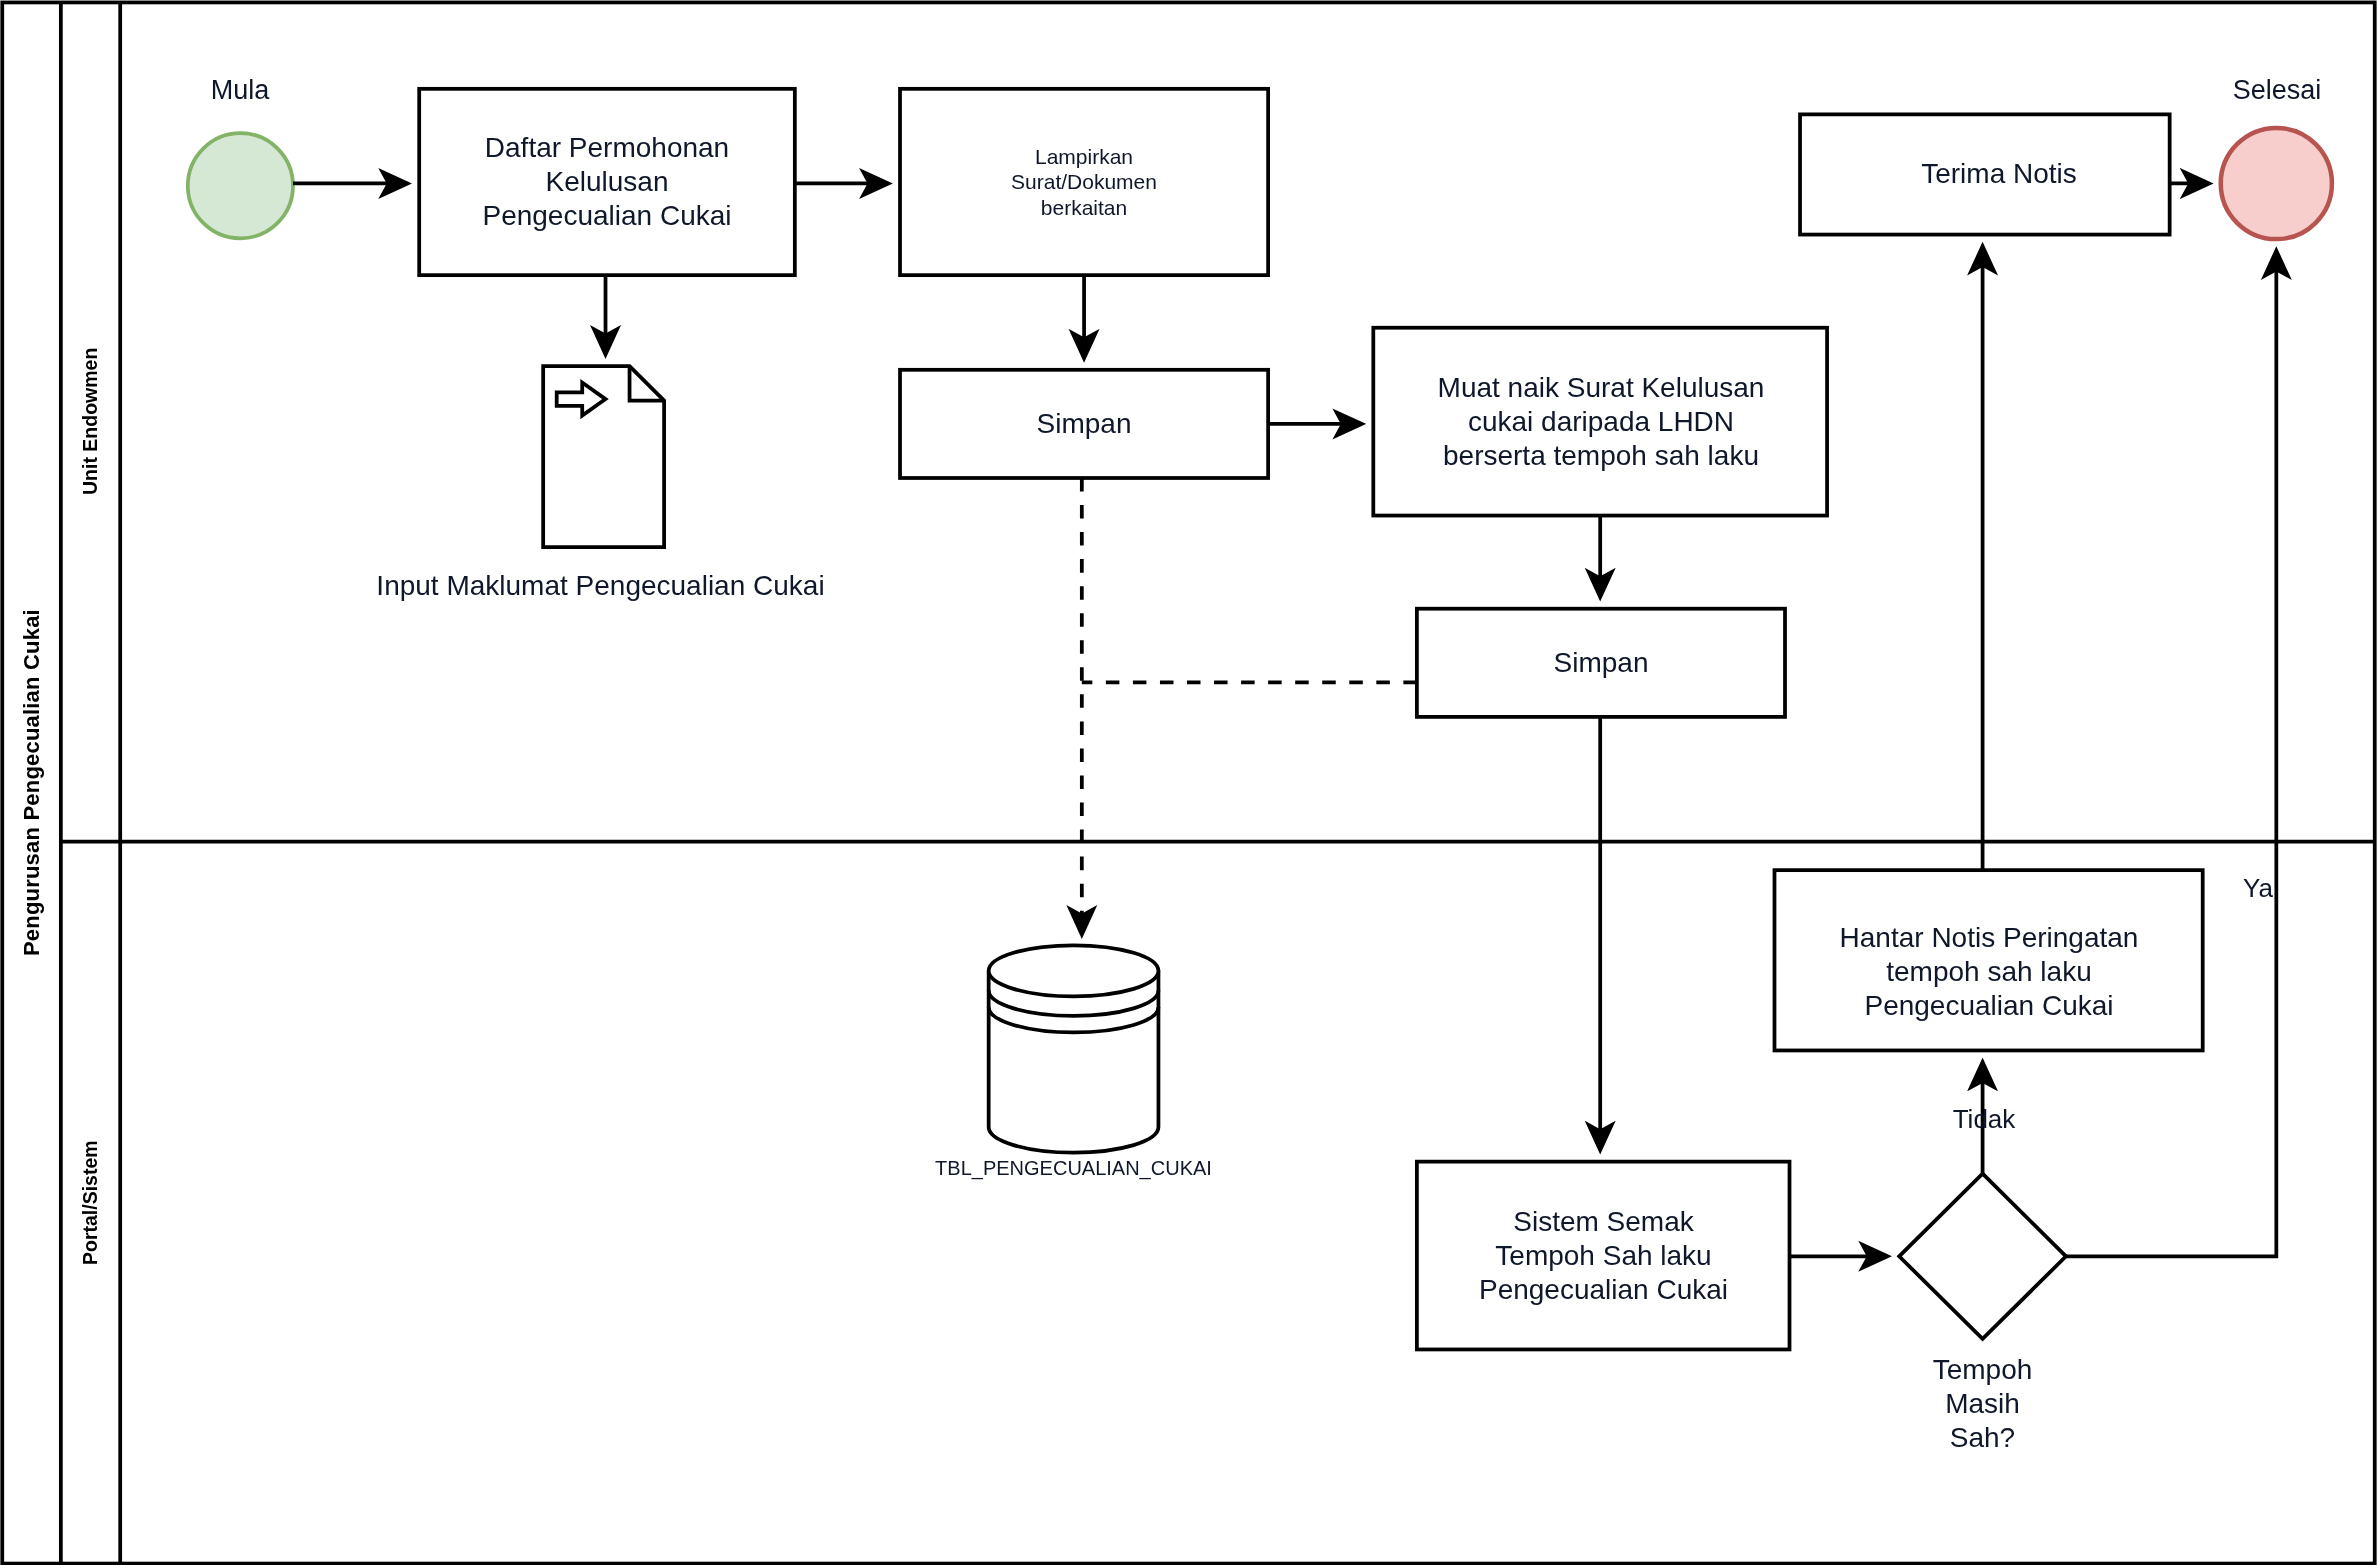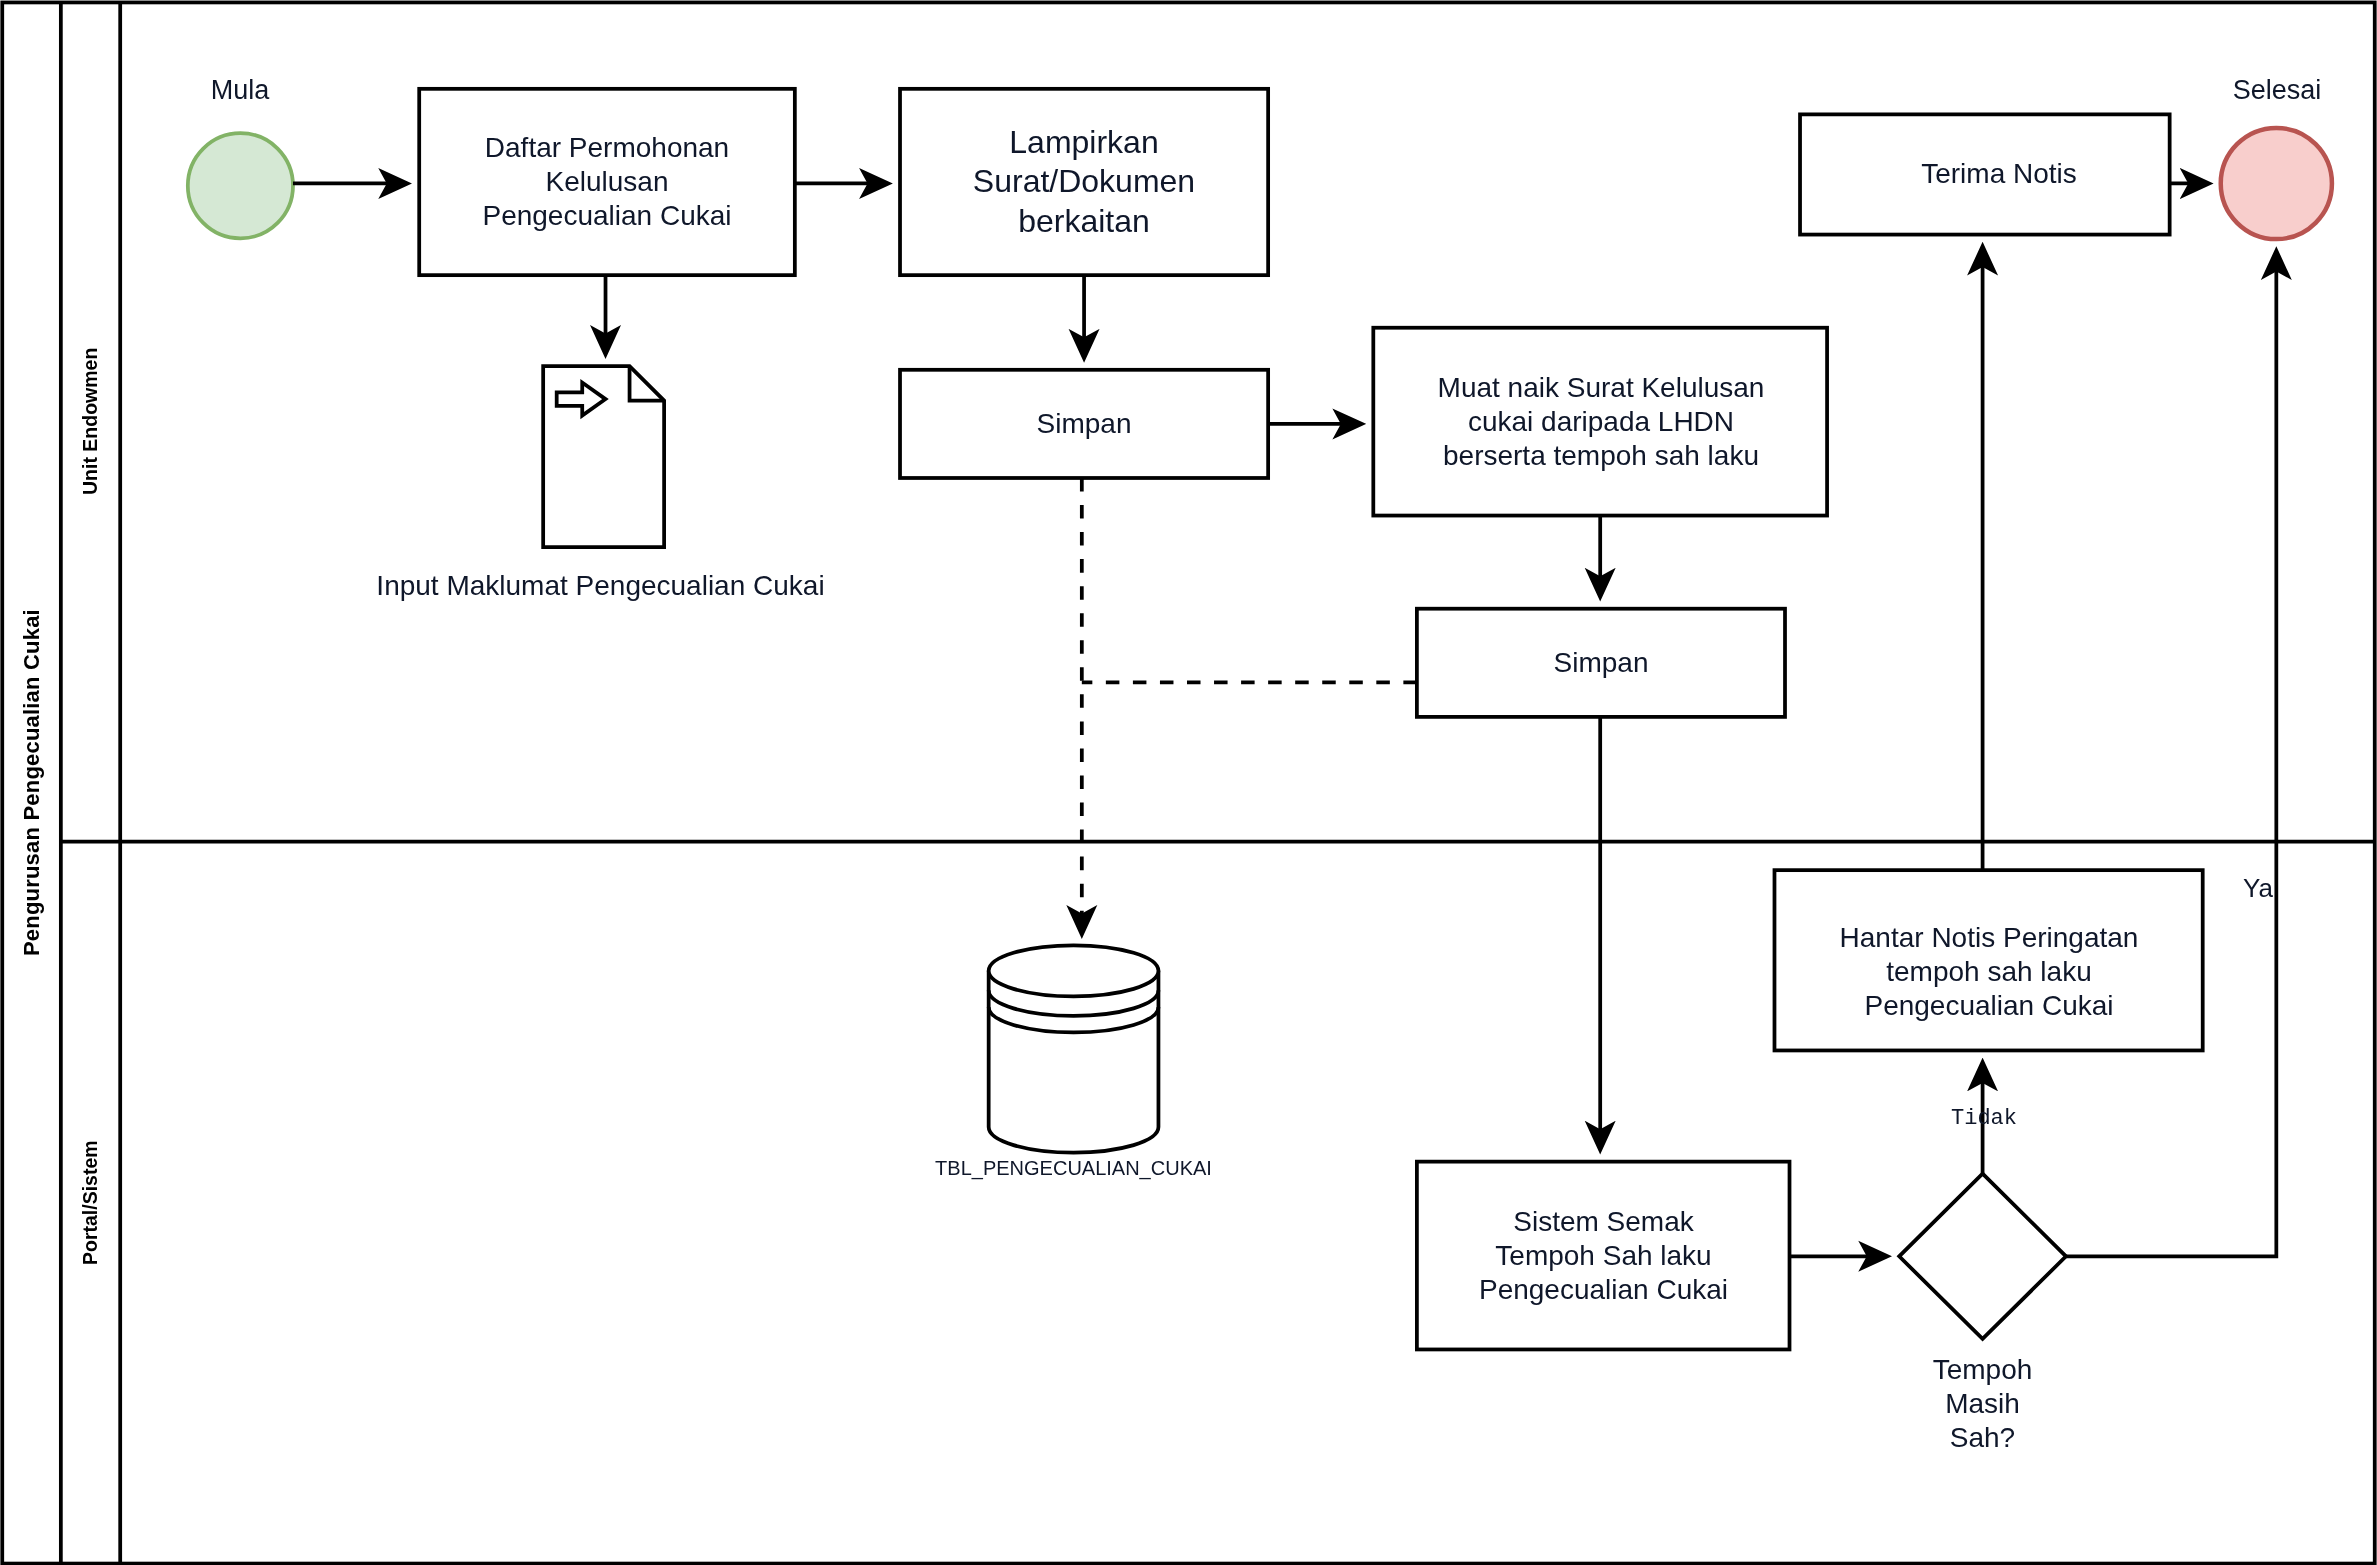--- a/index.html
+++ b/index.html
@@ -120,21 +120,21 @@
   <div class="lane-title" style="left:61px;top:2.3px;width:59px;height:839px;font-size:19.5px;">Unit Endowmen</div>
 
   <div class="lane-title" style="left:61px;top:842px;width:59px;height:722px;font-size:19.5px;">Portal/Sistem</div>
 
   <div class="nodetext" style="left:180px;top:72px;width:120px;height:36px;font-size:27px;">Mula</div>
 
   <div class="nodetext" style="left:419px;top:89px;width:376px;height:186px;font-size:28px;">Daftar Permohonan
 Kelulusan
 Pengecualian Cukai</div>
 
-  <div class="nodetext" style="left:900px;top:89px;width:368px;height:186px;font-size:32px;">Lampirkan
+  <div class="nodetext" style="left:900px;top:89px;width:368px;height:186px;font-size:21px;">Lampirkan
 Surat/Dokumen
 berkaitan</div>
 
   <div class="nodetext" style="left:225px;top:567px;width:751px;height:38px;font-size:28px;">Input Maklumat Pengecualian Cukai</div>
 
   <div class="nodetext" style="left:900px;top:370px;width:368px;height:108px;font-size:28px;">Simpan</div>
 
   <div class="nodetext" style="left:1374px;top:328px;width:454px;height:188px;font-size:28px;">Muat naik Surat Kelulusan
 cukai daripada LHDN
 berserta tempoh sah laku</div>
@@ -152,18 +152,18 @@
 Pengecualian Cukai</div>
 
   <div class="nodetext" style="left:1417px;top:1162px;width:373px;height:188px;font-size:28px;">Sistem Semak
 Tempoh Sah laku
 Pengecualian Cukai</div>
 
   <div class="nodetext" style="left:1870px;top:1353px;width:225px;height:128px;font-size:28px;align-items:flex-start;">Tempoh
 Masih
 Sah?</div>
 
-  <div class="nodetext" style="left:1909px;top:1103px;width:150px;height:33px;font-size:22px;font-family:Liberation Mono, monospace;">Tidak</div>
+  <div class="nodetext" style="left:1909px;top:1103px;width:150px;height:33px;font-size:26px;">Tidak</div>
 
   <div class="nodetext" style="left:2213px;top:872px;width:90px;height:33px;font-size:26px;">Ya</div>
 
 </div>
 
 
 </body></html>

